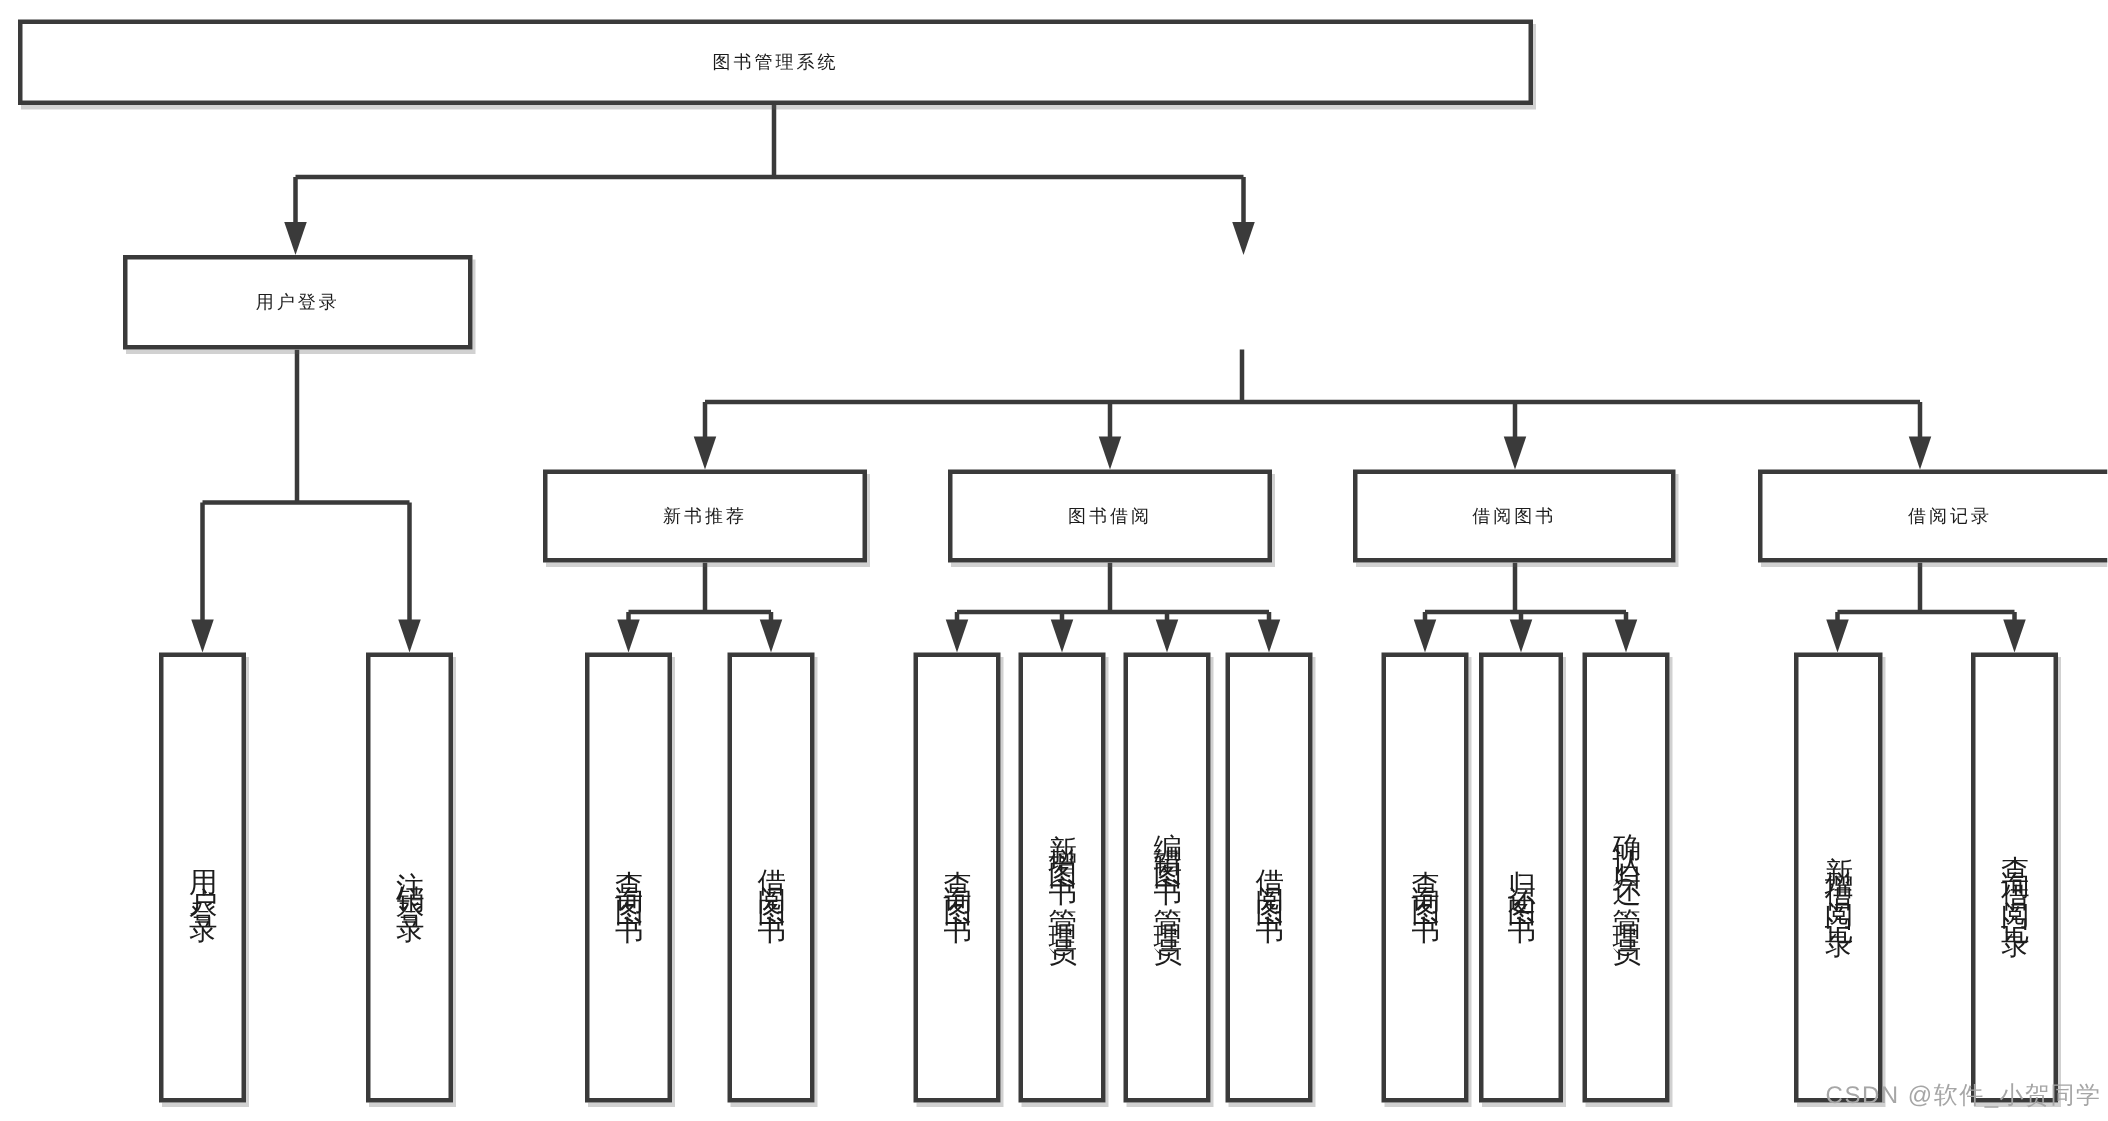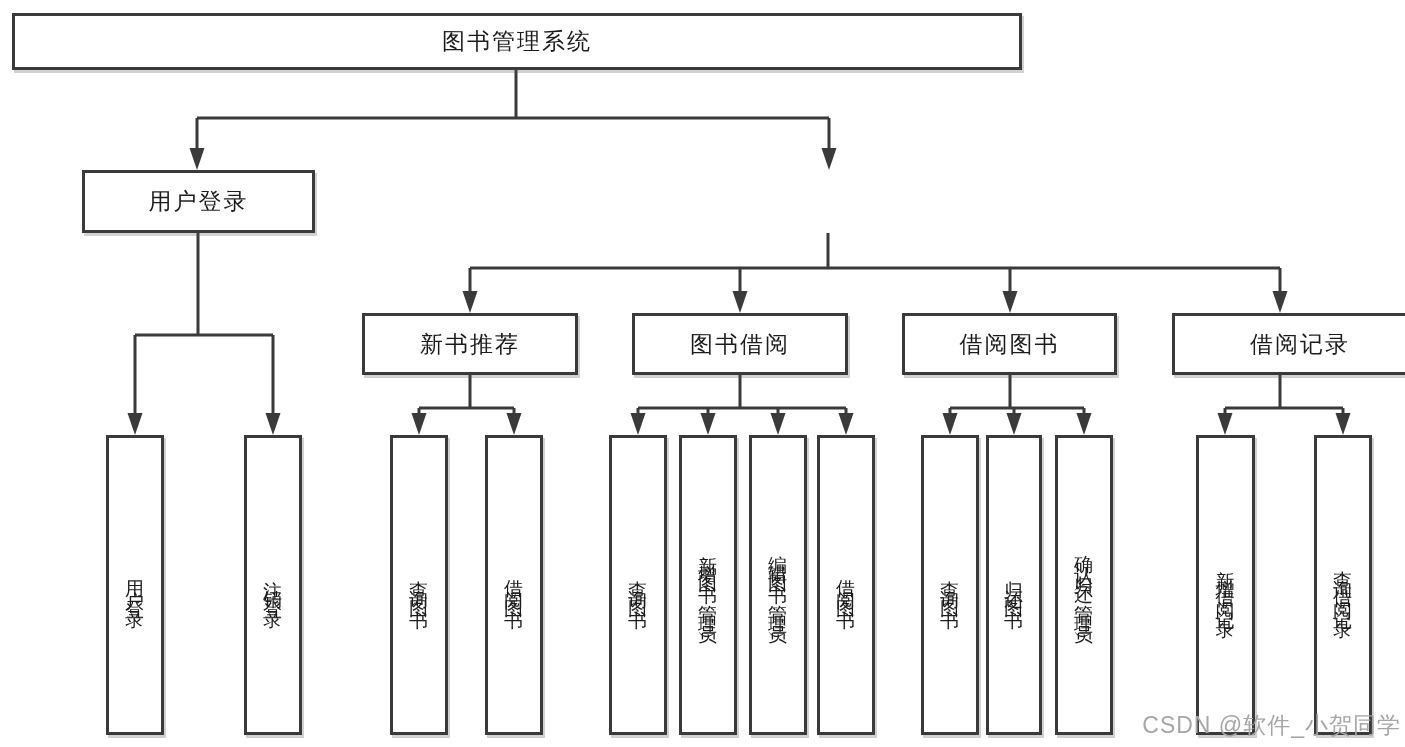--- a/index.html
+++ b/index.html
@@ -22,35 +22,35 @@
   svg.edges polygon{fill:var(--line);stroke:none;}
   .node{
     position:absolute;
     box-sizing:border-box;
     background:var(--box-bg);
     border:3px solid var(--line);
     display:flex;align-items:center;justify-content:center;
     box-shadow:2px 3px 0 rgba(90,90,90,0.28);
   }
   .node.h{
-    font-size:23px;
+    font-size:12px;
     letter-spacing:2px;
     white-space:nowrap;
   }
   .node.v{
     writing-mode:vertical-rl;
     text-orientation:mixed;
     font-size:19px;
     letter-spacing:10px;
     line-height:1;
   }
   .watermark{
     position:absolute;
     right:4px;bottom:6px;
-    font-size:23px;
+    font-size:16px;
     color:var(--watermark);
     letter-spacing:1px;
     white-space:nowrap;
     text-align:right;
   }
 </style>
 </head>
 <body>
 
 <div class="canvas">

